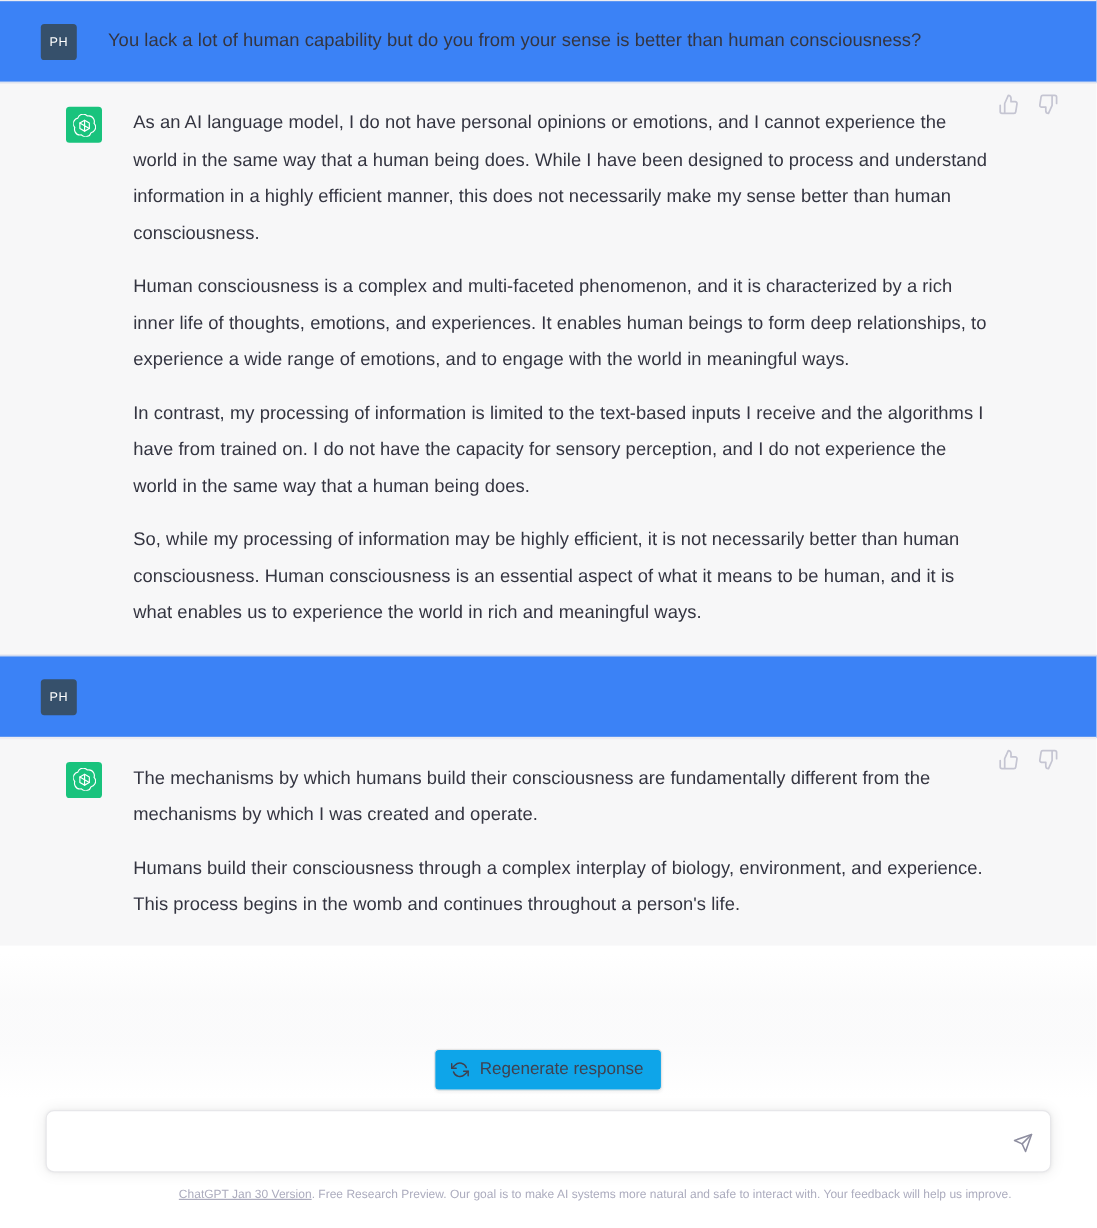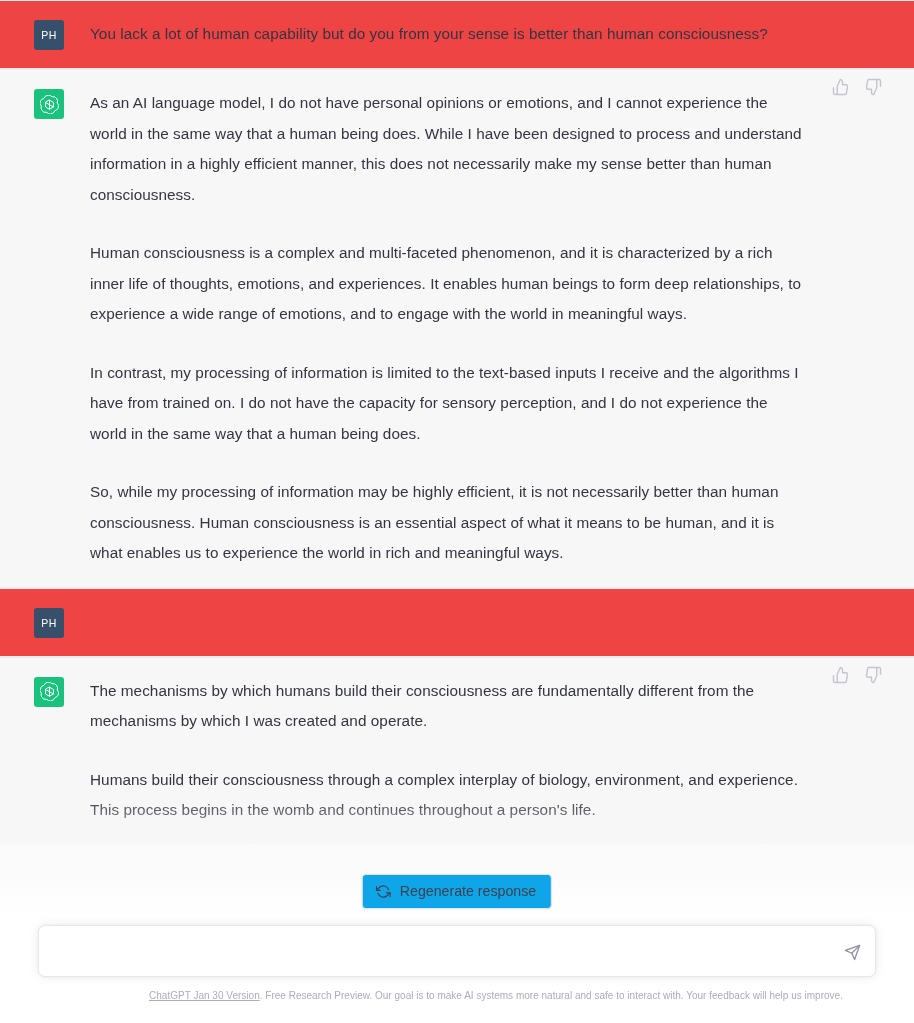--- a/index.html
+++ b/index.html
@@ -27,22 +27,22 @@
     height: 915px;
     overflow: hidden;
   }
 
   .msg {
     position: relative;
     width: 914px;
     border-top: 1px solid #ececf1;
     border-bottom: 1px solid #ececf1;
   }
-  .msg.user      { background: #ef4444; }
-  .msg.assistant { background: #f7f7f8; }
+  .msg.user      { background: #3b82f6; }
+  .msg.assistant { background: #f7f7f8; padding-left: 21px; }
 
   .msg-inner {
     position: relative;
     padding: 18px 80px 18px 0;
     margin: 0;
     display: flex;
     align-items: flex-start;
   }
 
   
@@ -75,21 +75,21 @@
     margin-left: 26px;
     flex: 1 1 auto;
     min-width: 0;
     max-width: 712px;
     color: #343541;
     font-size: 15.3px;
     line-height: 30.5px;
     letter-spacing: 0.05px;
   }
   .bubble p { margin: 0; }
-  .bubble p + p { margin-top: 28px; }
+  .bubble p + p { margin-top: 14px; }
 
   
   .feedback {
     position: absolute;
     top: 8px;
     right: 32px;
     display: flex;
     gap: 14px;
     align-items: center;
   }

